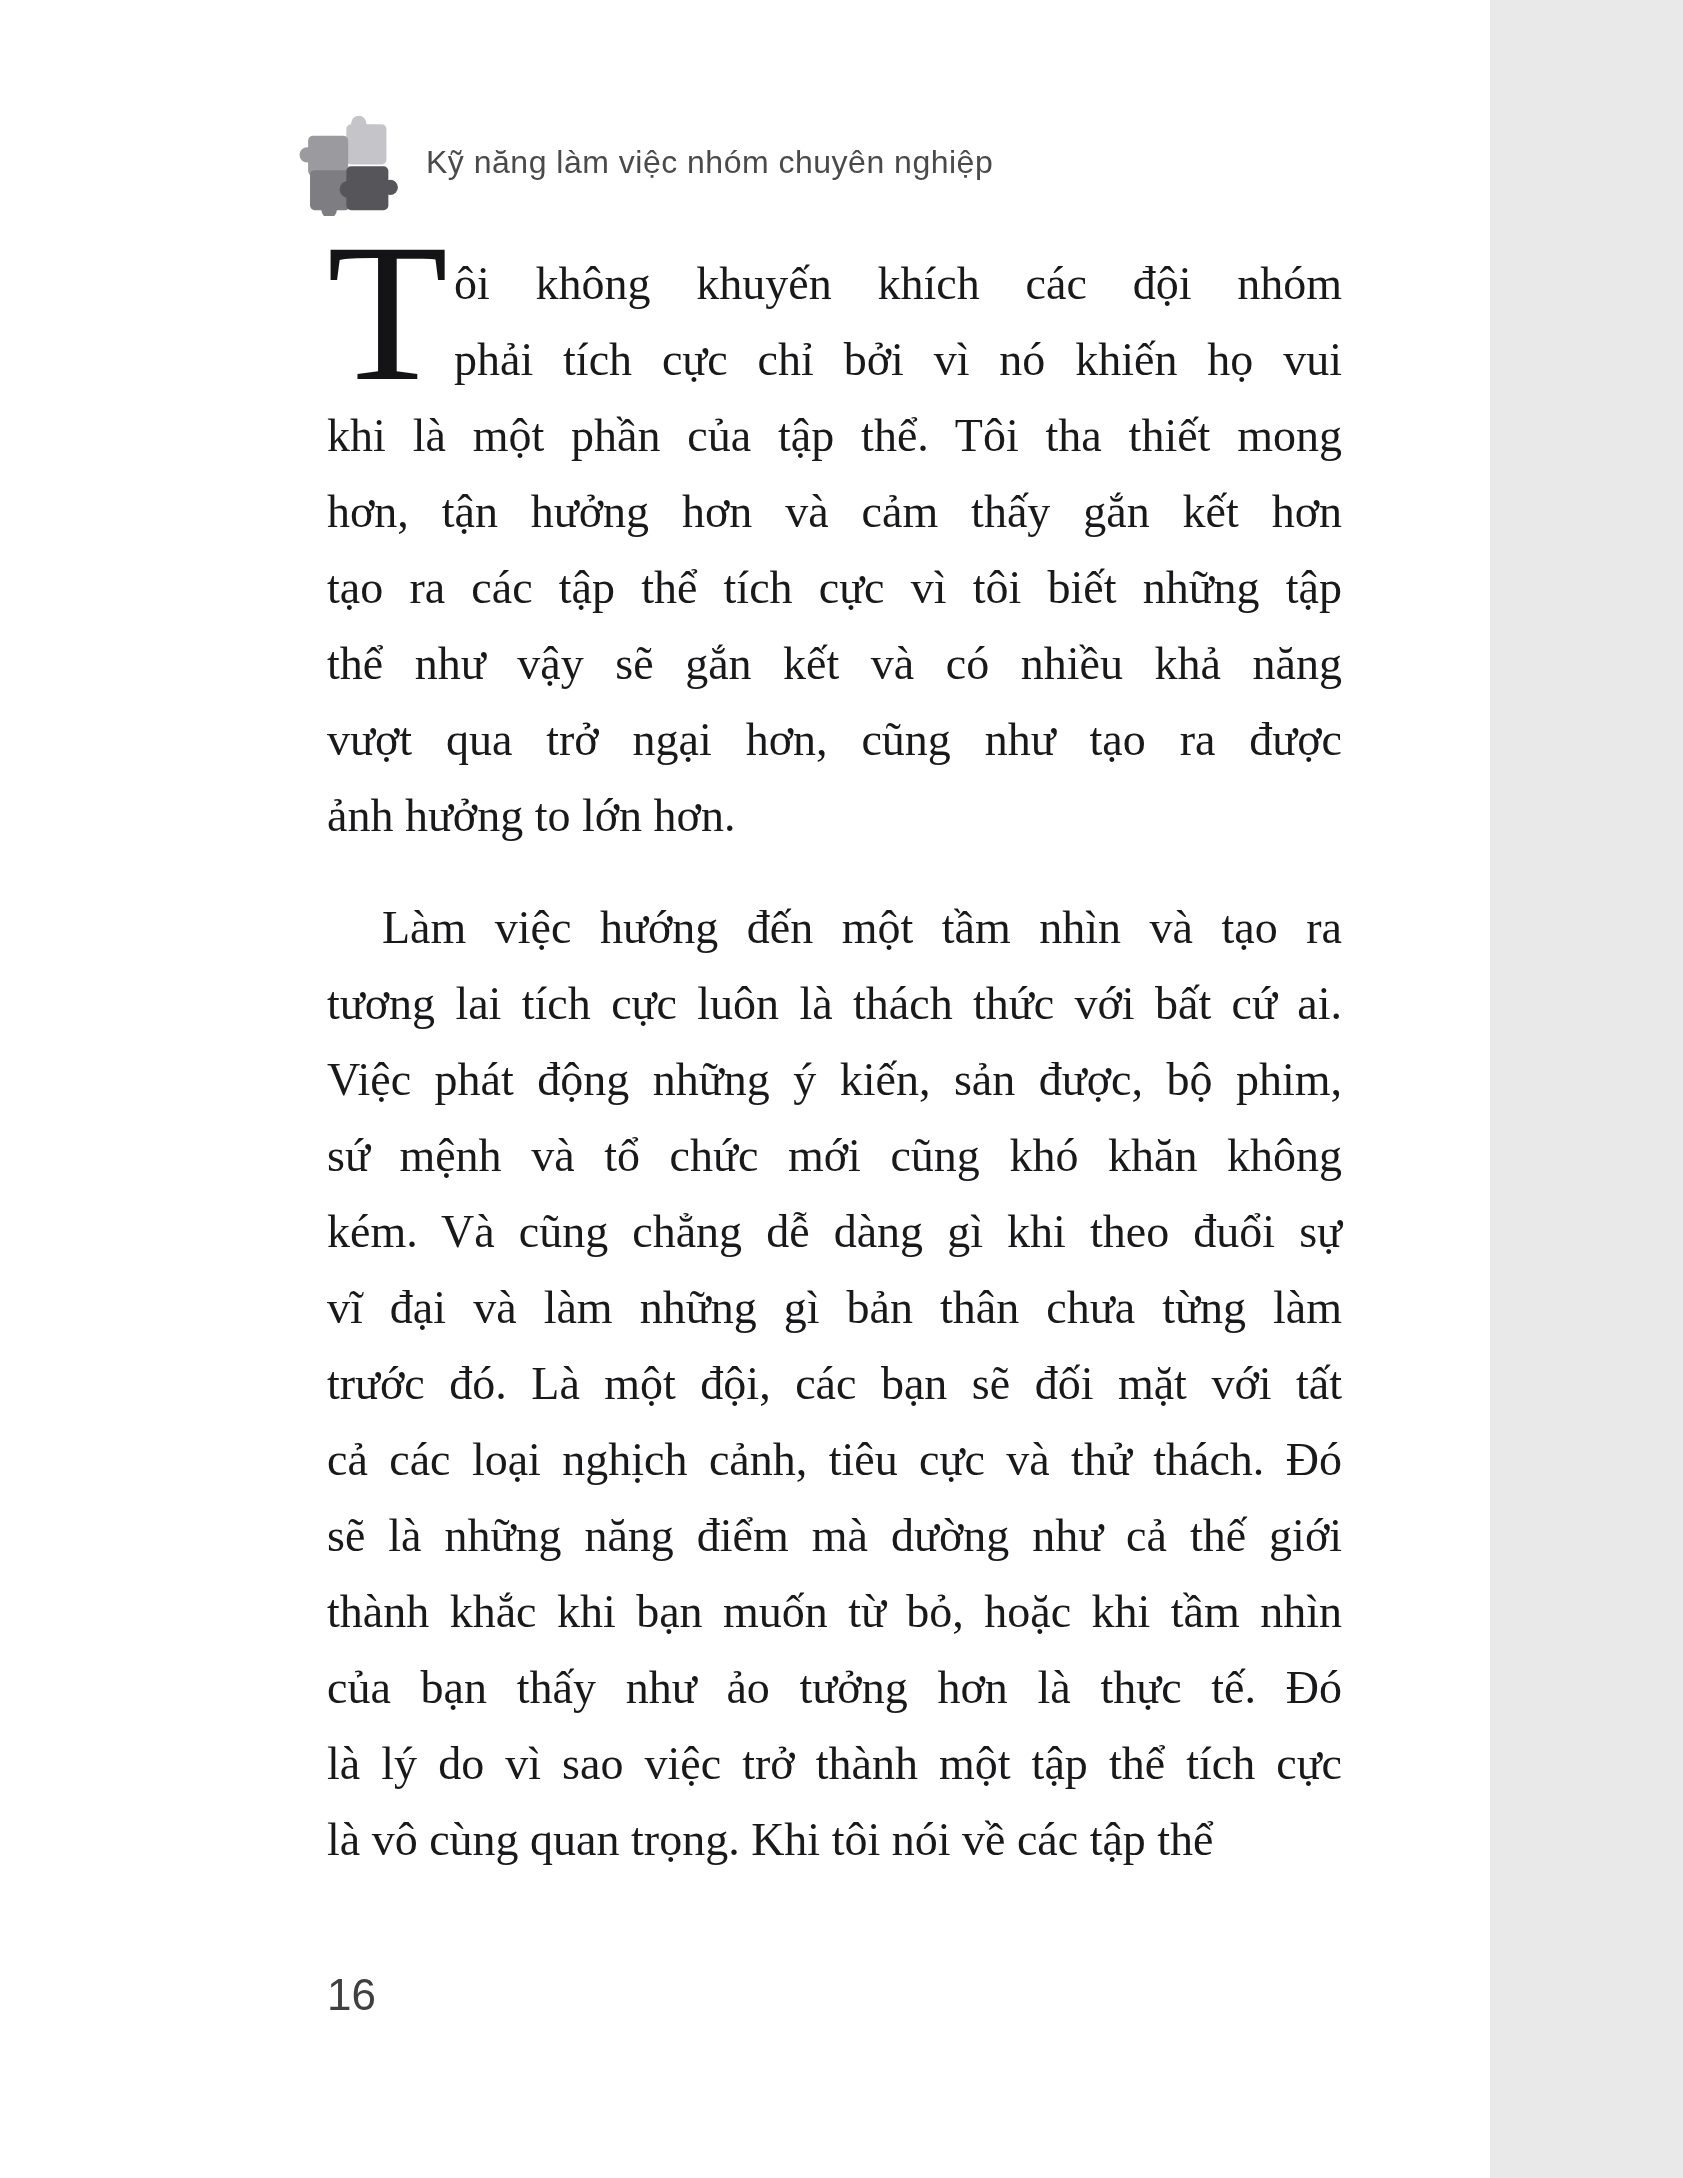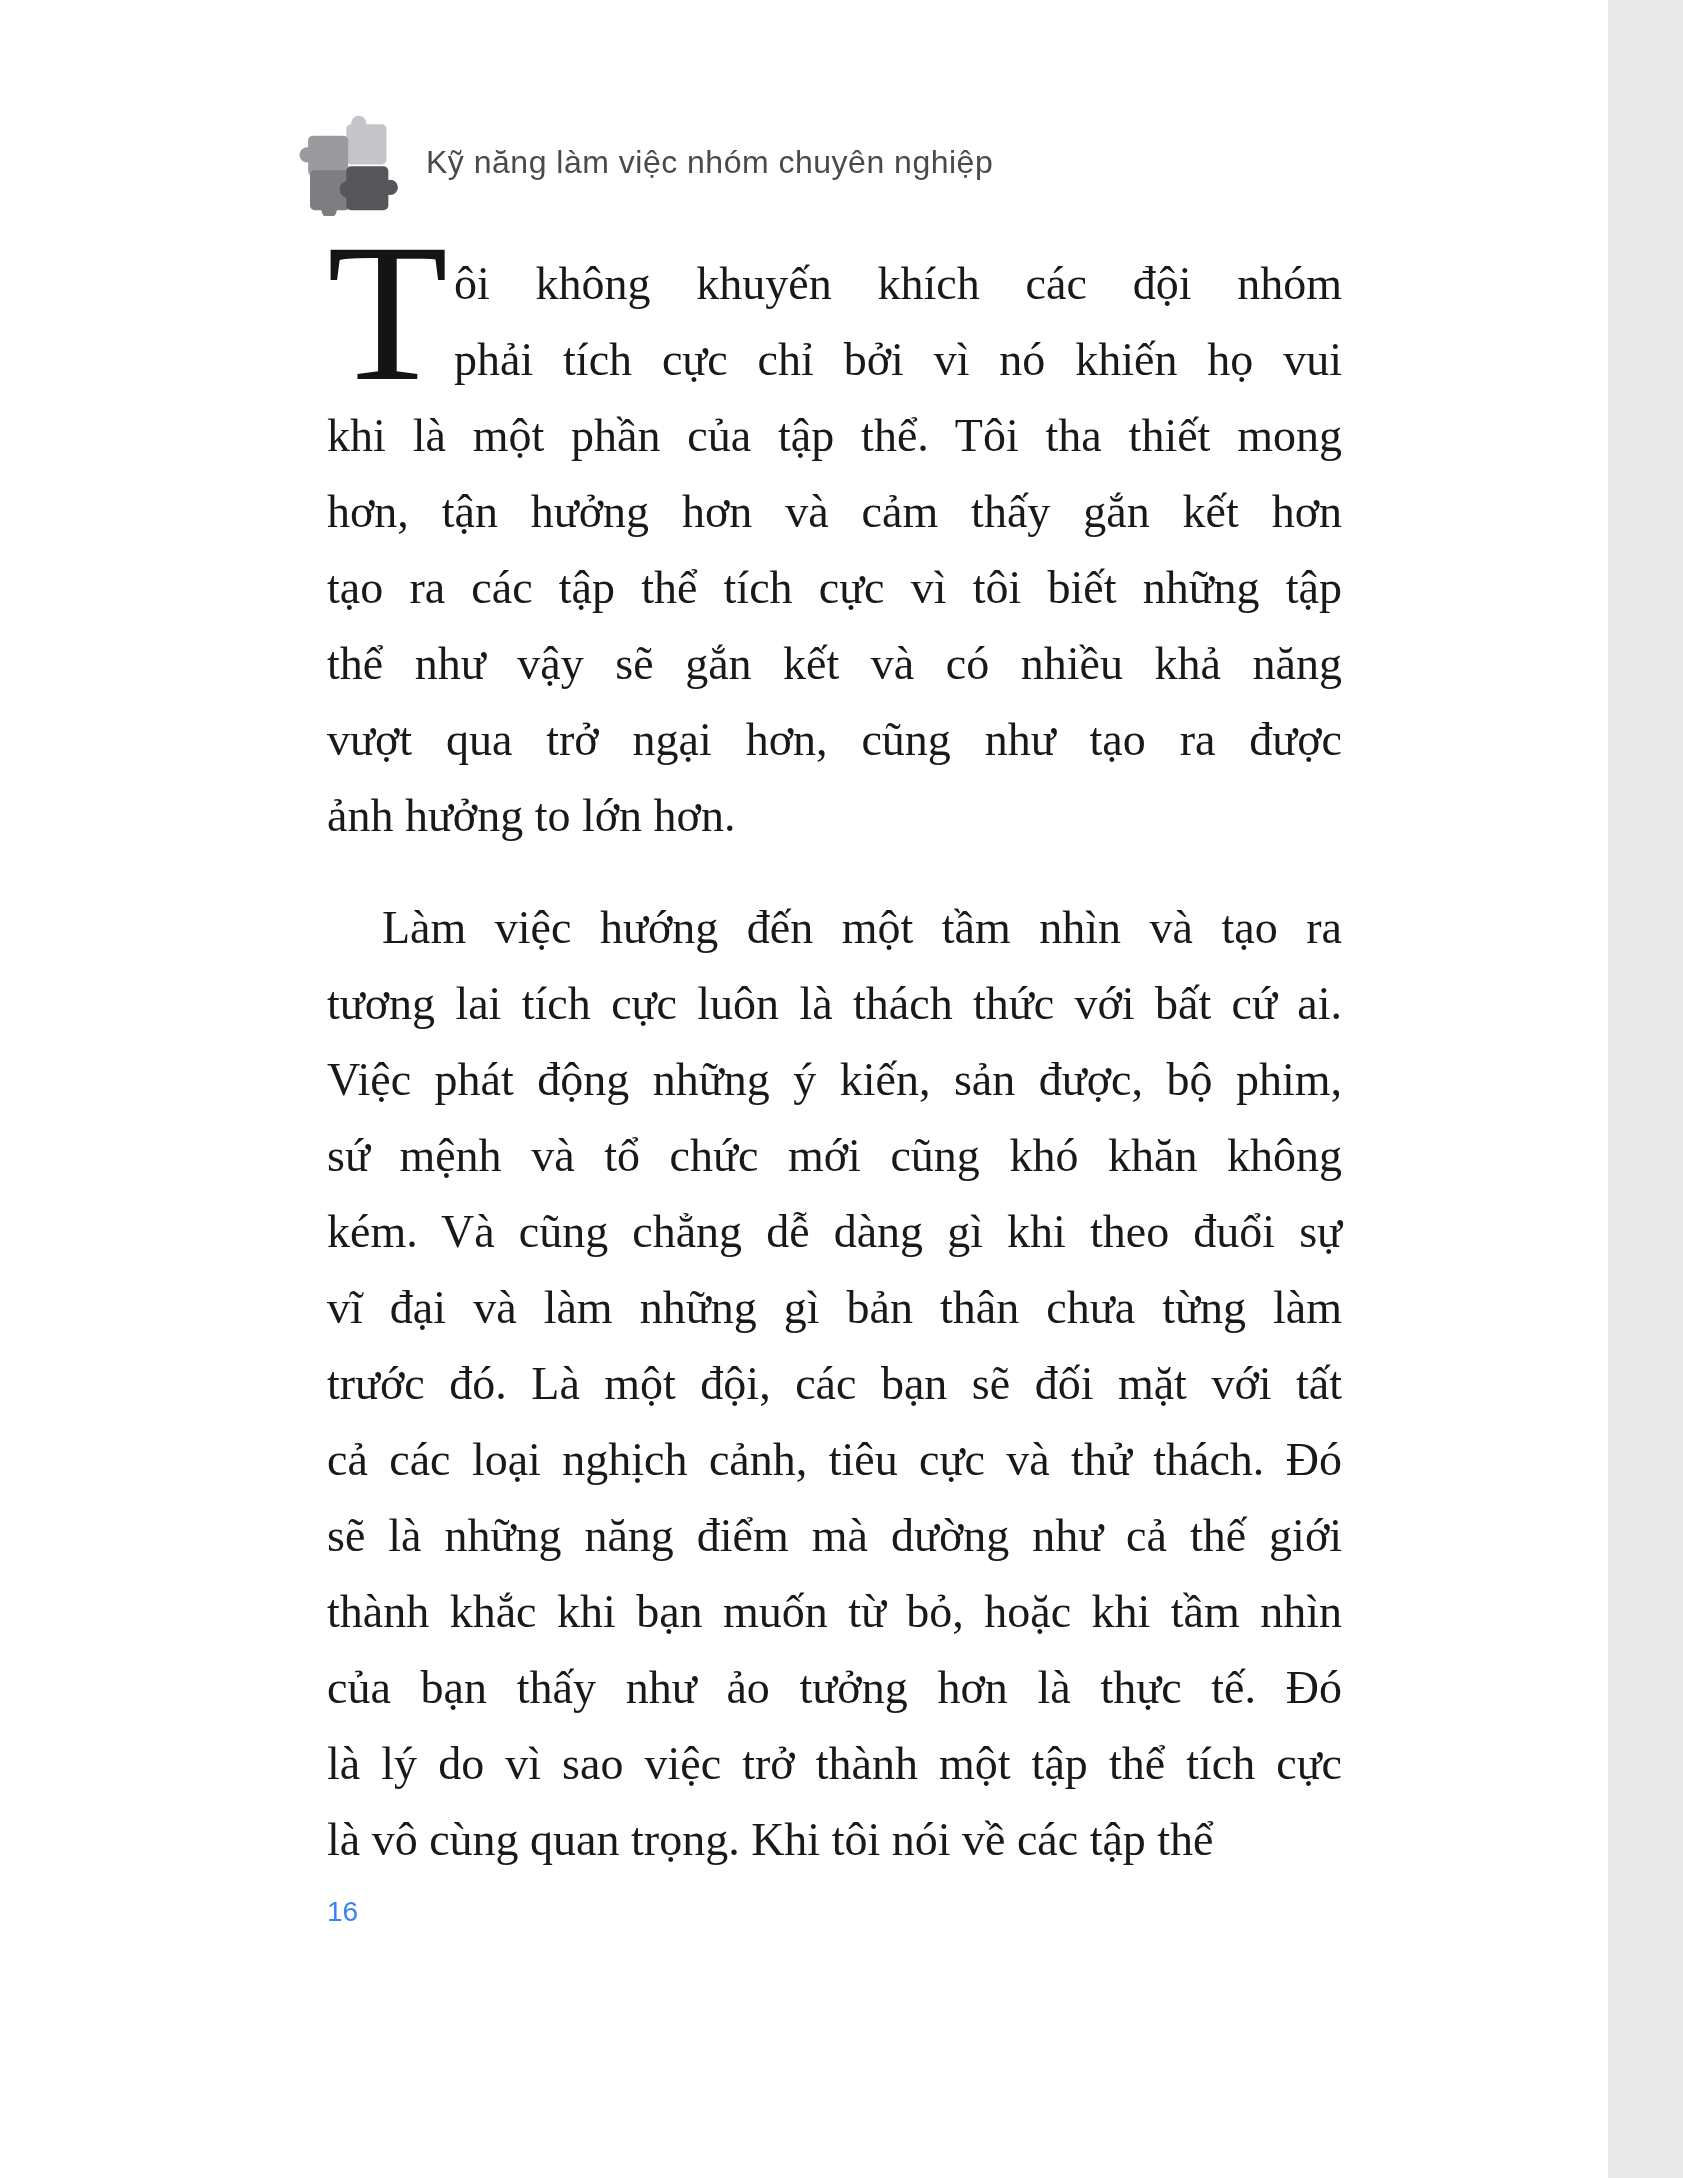--- a/index.html
+++ b/index.html
@@ -1,18 +1,18 @@
 <!DOCTYPE html>
 <html><head>
 <meta charset="utf-8">
 <style>
   html,body{margin:0;padding:0;background:#e9e9e9;}
   .page{
     position:relative;
-    width:1608px;height:2178px;
+    width:1490px;height:2178px;
     background:#ffffff;
     overflow:hidden;
     font-family:"Liberation Serif","DejaVu Serif",serif;
   }
   
   .page-header{
     position:absolute;left:285px;top:109px;
     display:flex;align-items:center;gap:26px;
   }
   .icon-wrap{width:115px;height:107px;flex:0 0 auto;}
@@ -51,24 +51,24 @@
   .dropcap-para div.body-line:nth-of-type(1),
   .dropcap-para div.body-line:nth-of-type(2){
     padding-left:127px;
   }
   
   .indented div.body-line:nth-of-type(1){
     padding-left:55px;
   }
   
   .page-number{
-    position:absolute;left:327px;top:1896px;
+    position:absolute;left:327px;top:1970px;
     font-family:"Liberation Sans","DejaVu Sans",sans-serif;
-    font-size:28px;
-    color:#3b82f6;
+    font-size:44px;
+    color:#404040;
   }
 </style>
 </head>
 <body>
 
 <div class="page">
 
   <header class="page-header">
     <span class="icon-wrap">
       <svg viewBox="0 0 120 112" xmlns="http://www.w3.org/2000/svg" aria-hidden="true">

